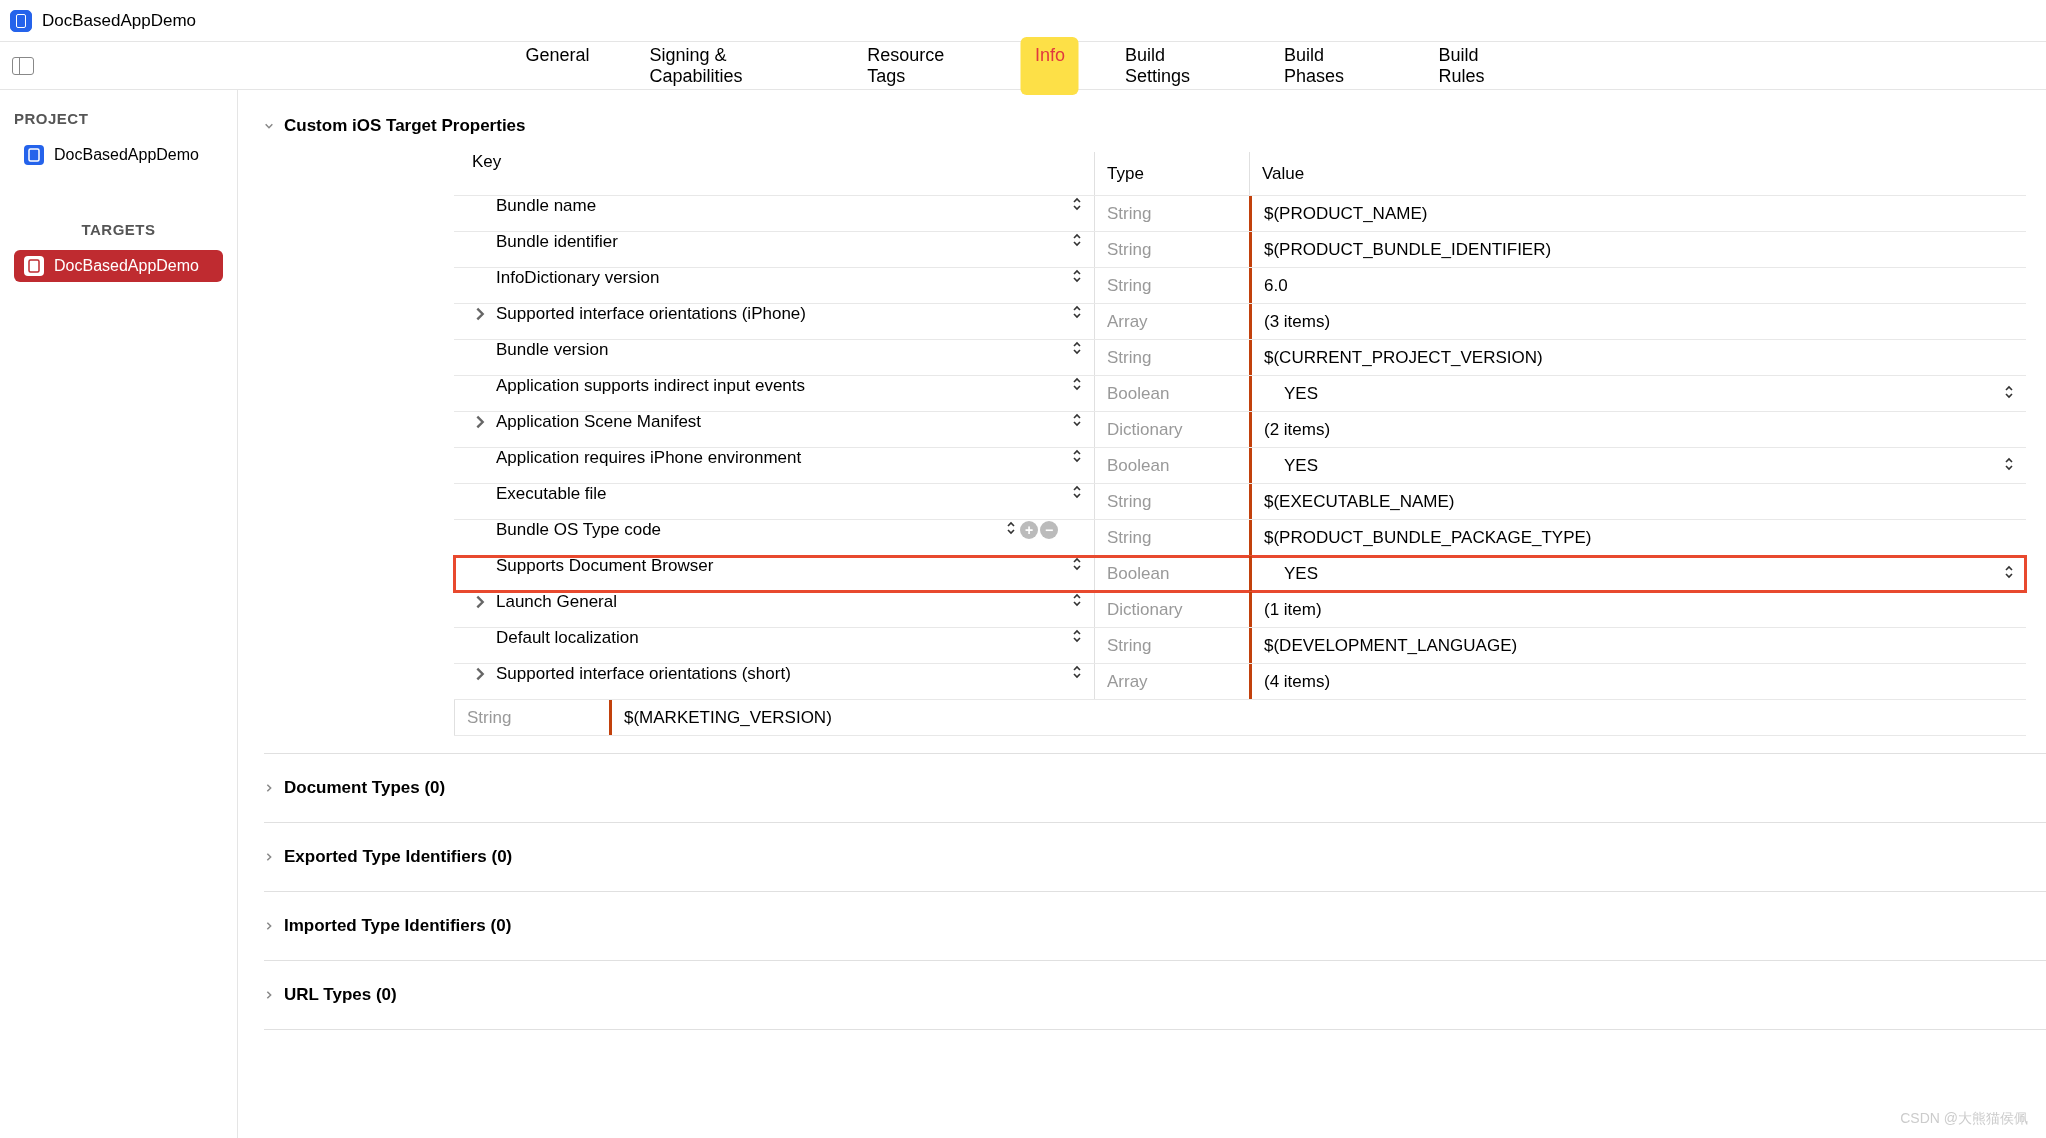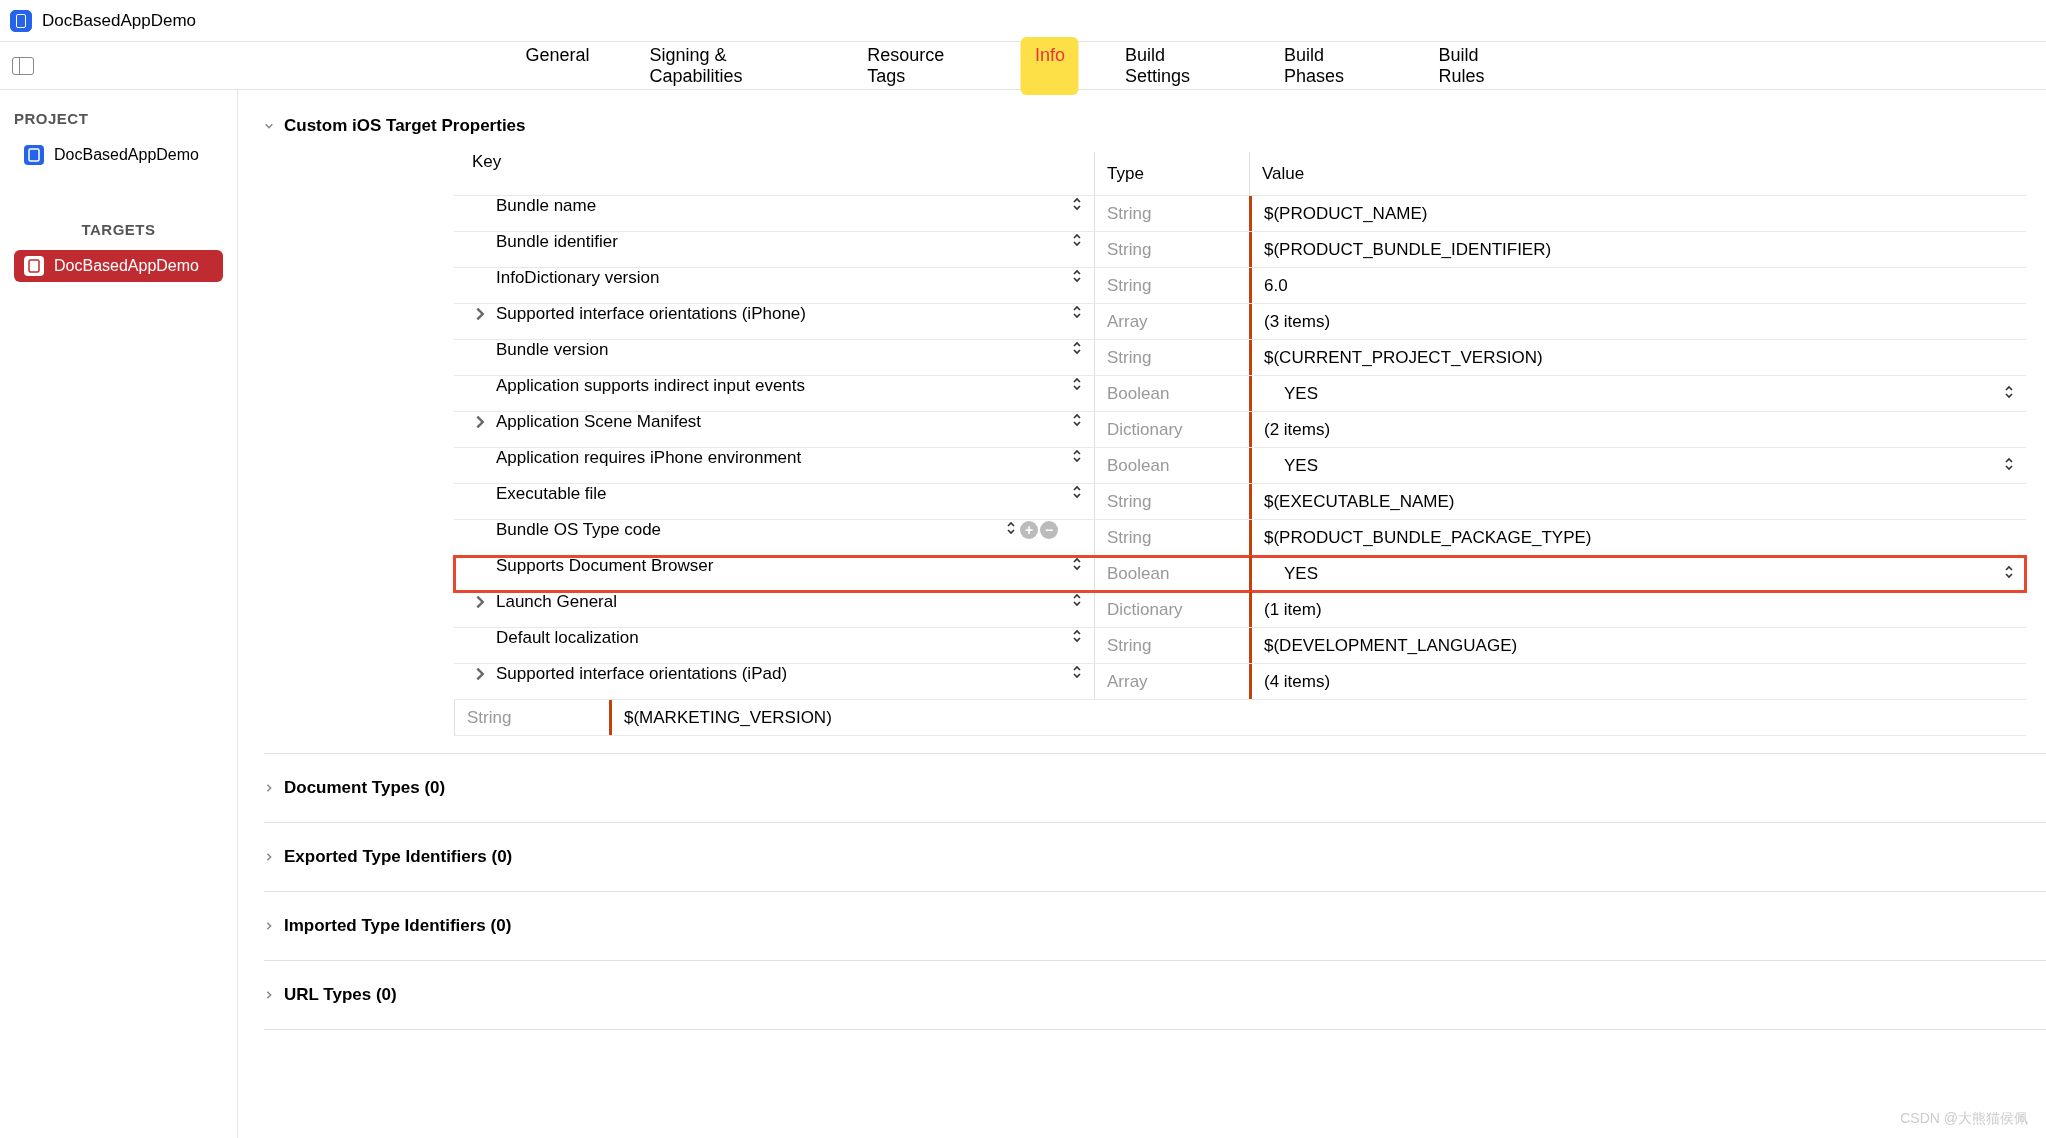--- a/index.html
+++ b/index.html
@@ -510,21 +510,21 @@
                 <span>$(DEVELOPMENT_LANGUAGE)</span>
               </div>
             </div>
             <div class="table-row">
               <div class="col-key">
                 <span class="row-chevron">
                   <svg viewBox="0 0 12 12">
                     <path d="M4 2 L8 6 L4 10" fill="none" stroke="currentColor" stroke-width="1.8"></path>
                   </svg>
                 </span>
-                <span class="row-key-text">Supported interface orientations (iPad)</span>
+                <span class="row-key-text">Supported interface orientations (short)</span>
                 <span class="stepper-icon"><svg viewBox="0 0 10 14">
                     <path d="M2 5 L5 2 L8 5 M2 9 L5 12 L8 9" fill="none" stroke="currentColor" stroke-width="1.6"></path>
                   </svg></span>
               </div>
               <div class="col-type">Array</div>
               <div class="col-value">
                 <span>(4 items)</span>
               </div>
             </div>
             <div class="table-row">

